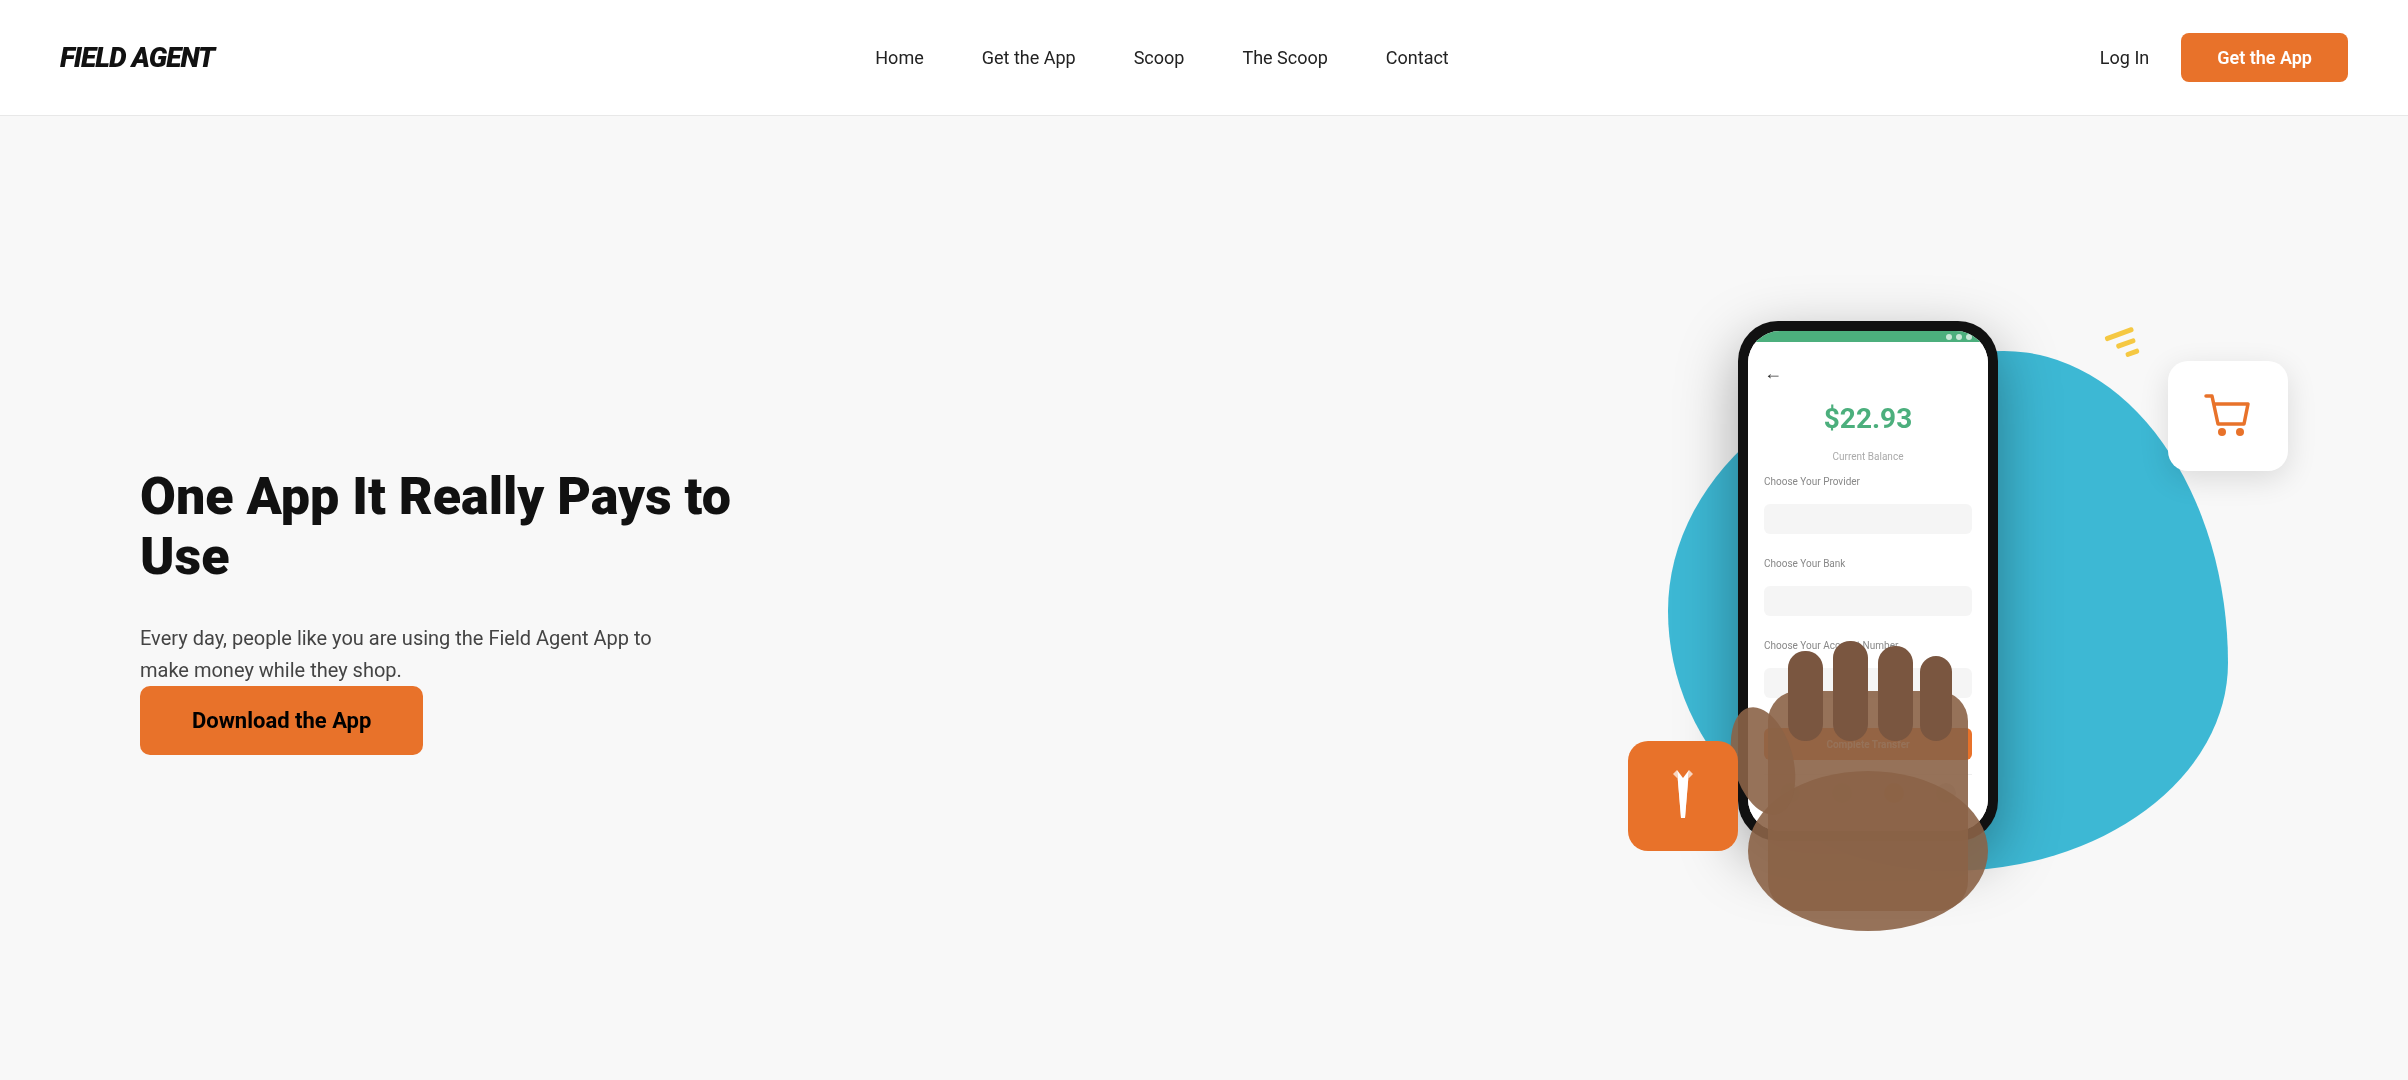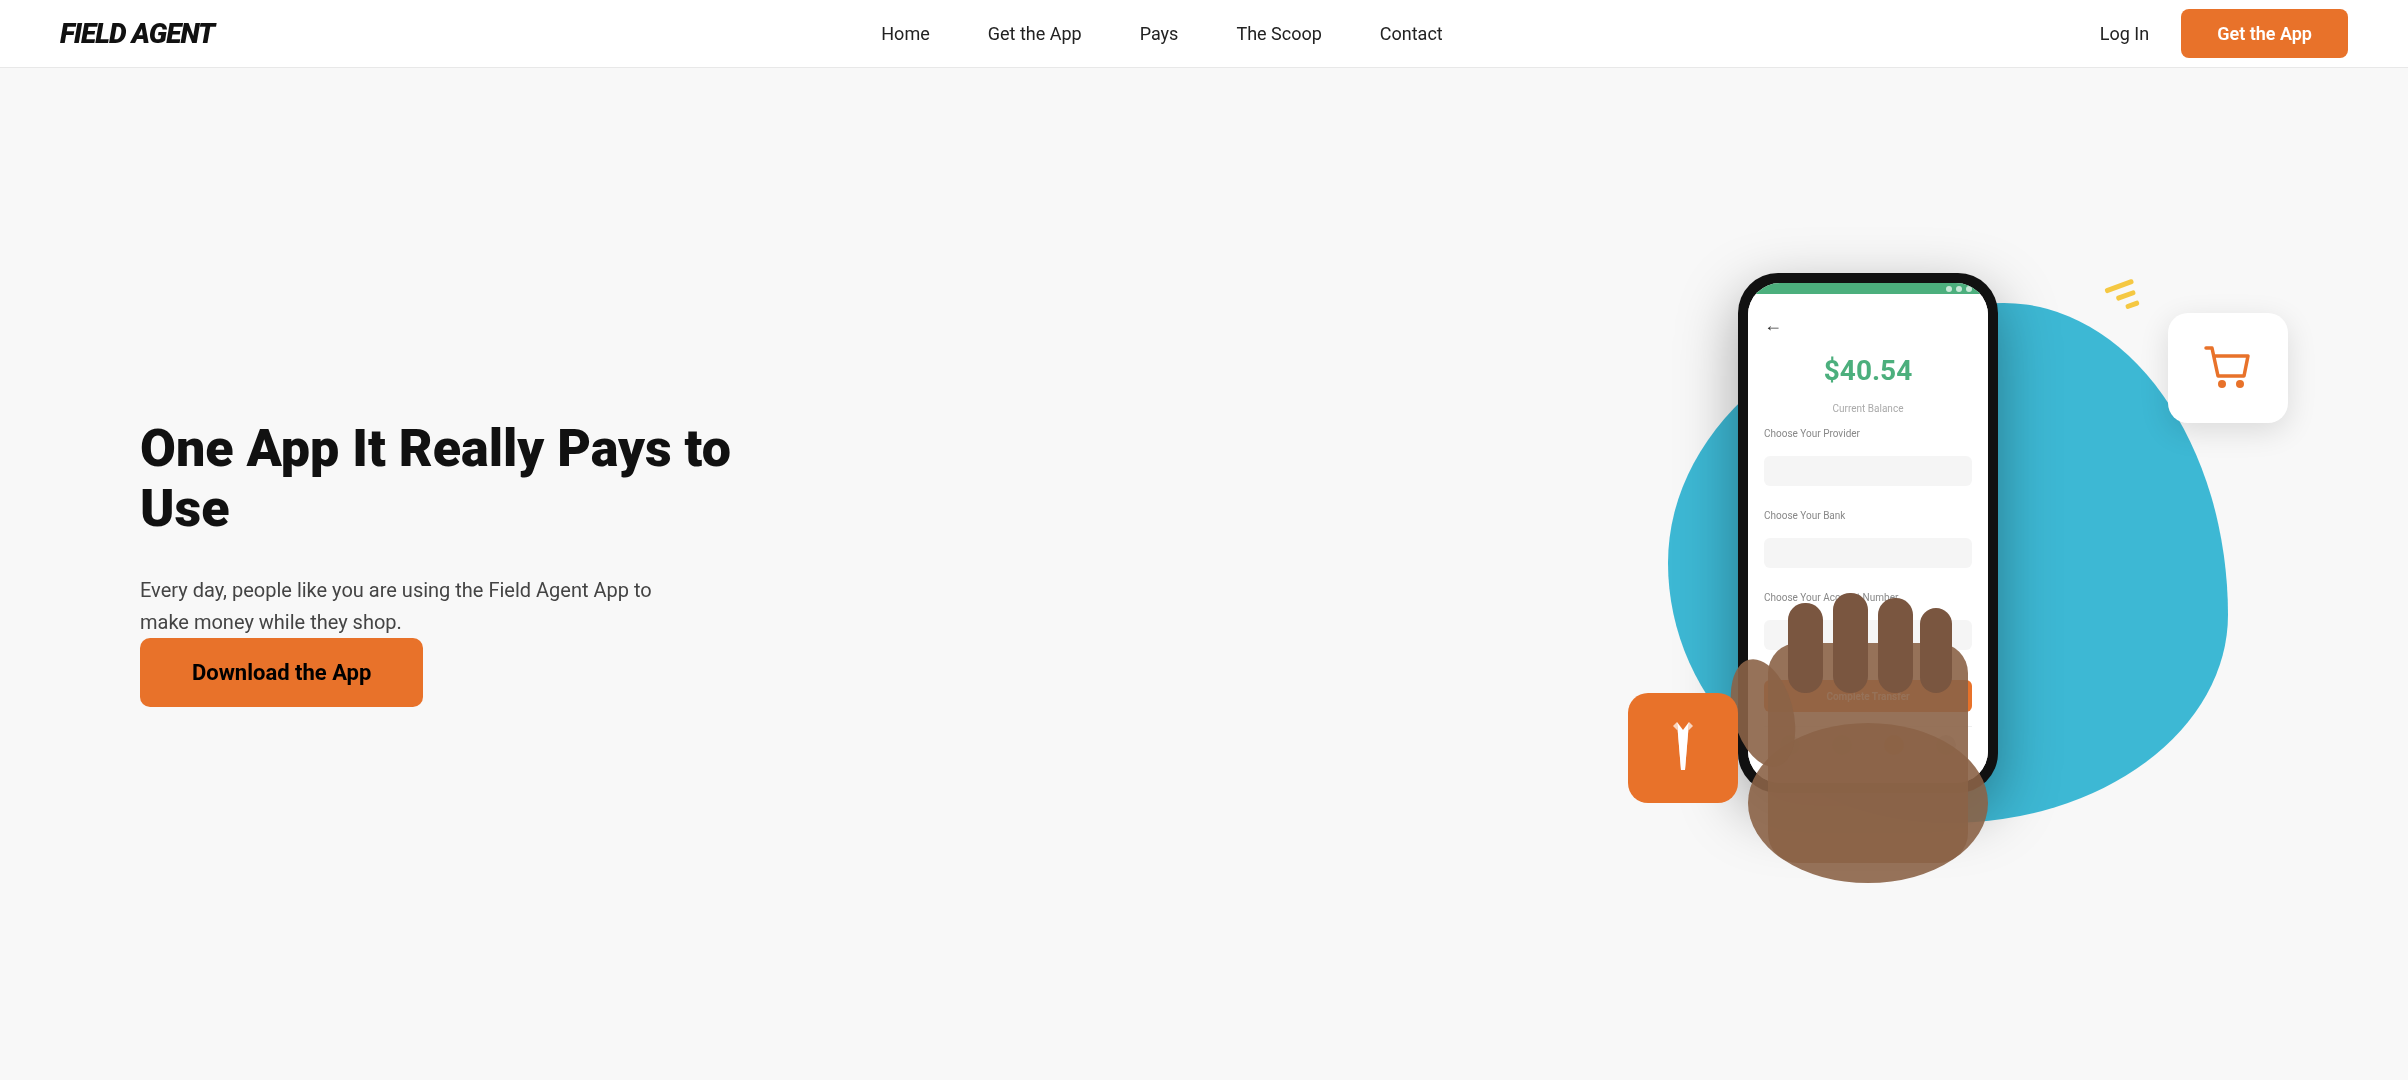--- a/index.html
+++ b/index.html
@@ -16,21 +16,21 @@
     }
 
     
     .navbar {
       background: #ffffff;
       border-bottom: 1px solid #e8e8e8;
       display: flex;
       align-items: center;
       justify-content: space-between;
       padding: 0 60px;
-      height: 68px;
+      height: 116px;
       position: sticky;
       top: 0;
       z-index: 100;
     }
 
     .logo {
       font-size: 28px;
       font-weight: 900;
       color: #111;
       letter-spacing: -1px;
@@ -347,21 +347,21 @@
   </div>
 
   <ul class="nav-links">
     <li>
       <a href="#">Home</a>
     </li>
     <li>
       <a href="#">Get the App</a>
     </li>
     <li>
-      <a href="#">Pays</a>
+      <a href="#">Scoop</a>
     </li>
     <li>
       <a href="#">The Scoop</a>
     </li>
     <li>
       <a href="#">Contact</a>
     </li>
   </ul>
 
   <div class="nav-right">
@@ -393,21 +393,21 @@
         <div class="phone-inner">
           <div class="phone-status-bar">
             <div class="phone-status-dots">
               <div class="phone-status-dot"></div>
               <div class="phone-status-dot"></div>
               <div class="phone-status-dot"></div>
             </div>
           </div>
           <div class="phone-screen">
             <div class="phone-back-arrow">←</div>
-            <div class="phone-amount">$40.54</div>
+            <div class="phone-amount">$22.93</div>
             <div class="phone-amount-label">Current Balance</div>
             <div class="phone-field-label">Choose Your Provider</div>
             <div class="phone-field-box"></div>
             <div class="phone-field-label">Choose Your Bank</div>
             <div class="phone-field-box"></div>
             <div class="phone-field-label">Choose Your Account Number</div>
             <div class="phone-field-box"></div>
             <div class="phone-orange-btn">Complete Transfer</div>
             <div class="phone-bottom-nav">
               <div class="phone-nav-icon"></div>

